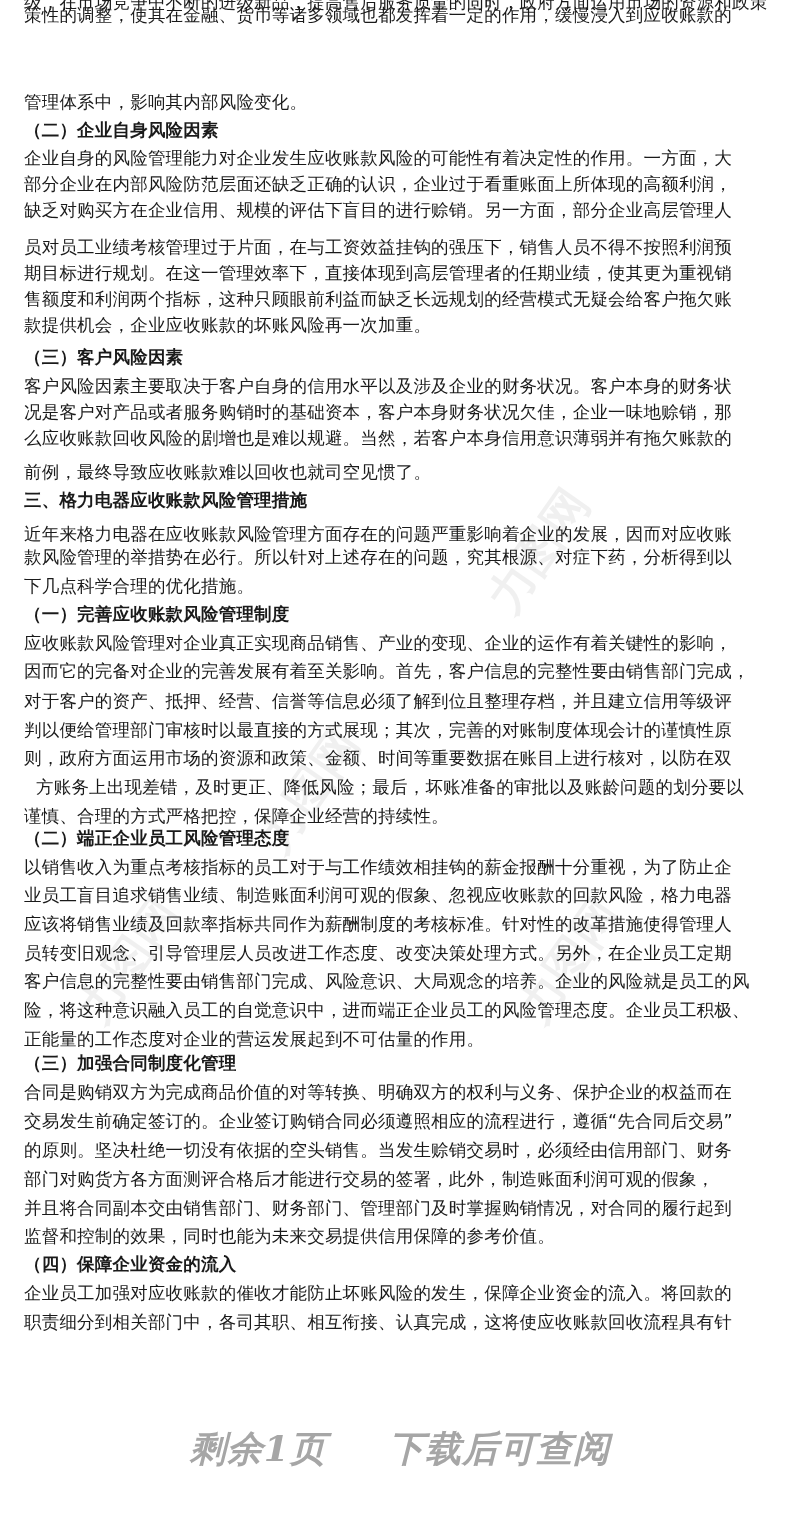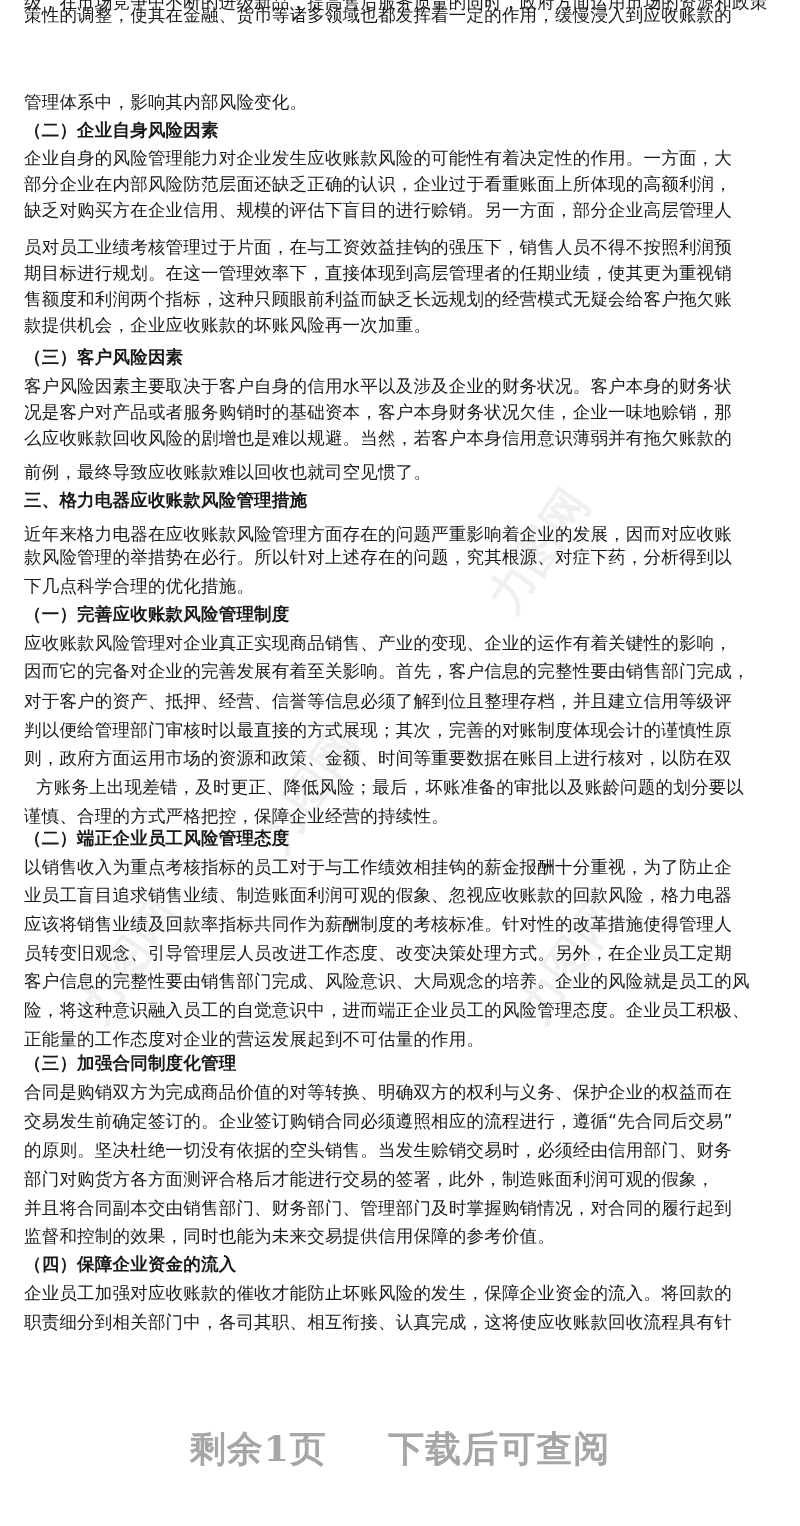--- a/index.html
+++ b/index.html
@@ -7,21 +7,21 @@
            font-family: "DejaVu Sans", "Liberation Sans", sans-serif; color: #1a1a1a; }
     .page { position: absolute; left: 24px; top: 0; width: 756px; }
     .line { position: absolute; left: 0; font-size: 17.5px; line-height: 23px; white-space: nowrap;
             letter-spacing: 0.2px; }
     .head { font-weight: bold; }
     .cut { top: -9px; }
     .watermark { position: absolute; color: rgba(0,0,0,0.06); font-size: 46px; font-weight: bold;
                  transform: rotate(-55deg); pointer-events: none; white-space: nowrap; }
     .footer { position: absolute; left: 0; width: 800px; top: 1425px; text-align: center;
               font-family: "DejaVu Serif", "Liberation Serif", serif; font-weight: bold;
-              font-size: 36px; color: #a6a6a6; letter-spacing: 1px; }
+              font-size: 36px; color: #a6a6a6; letter-spacing: 1px; font-style: italic; }
     .footer span { margin: 0 24px; }
   </style>
 </head>
 <body>
 
 <div class="page">
   <div class="line cut">级，在市场竞争中不断的进级新品，提高售后服务质量的同时，政府方面运用市场的资源和政策</div>
   <div id="lines">
       <div class="line" style="top: 4px;">策性的调整，使其在金融、货币等诸多领域也都发挥着一定的作用，缓慢浸入到应收账款的</div>
       <div class="line" style="top: 91px;">管理体系中，影响其内部风险变化。</div>

